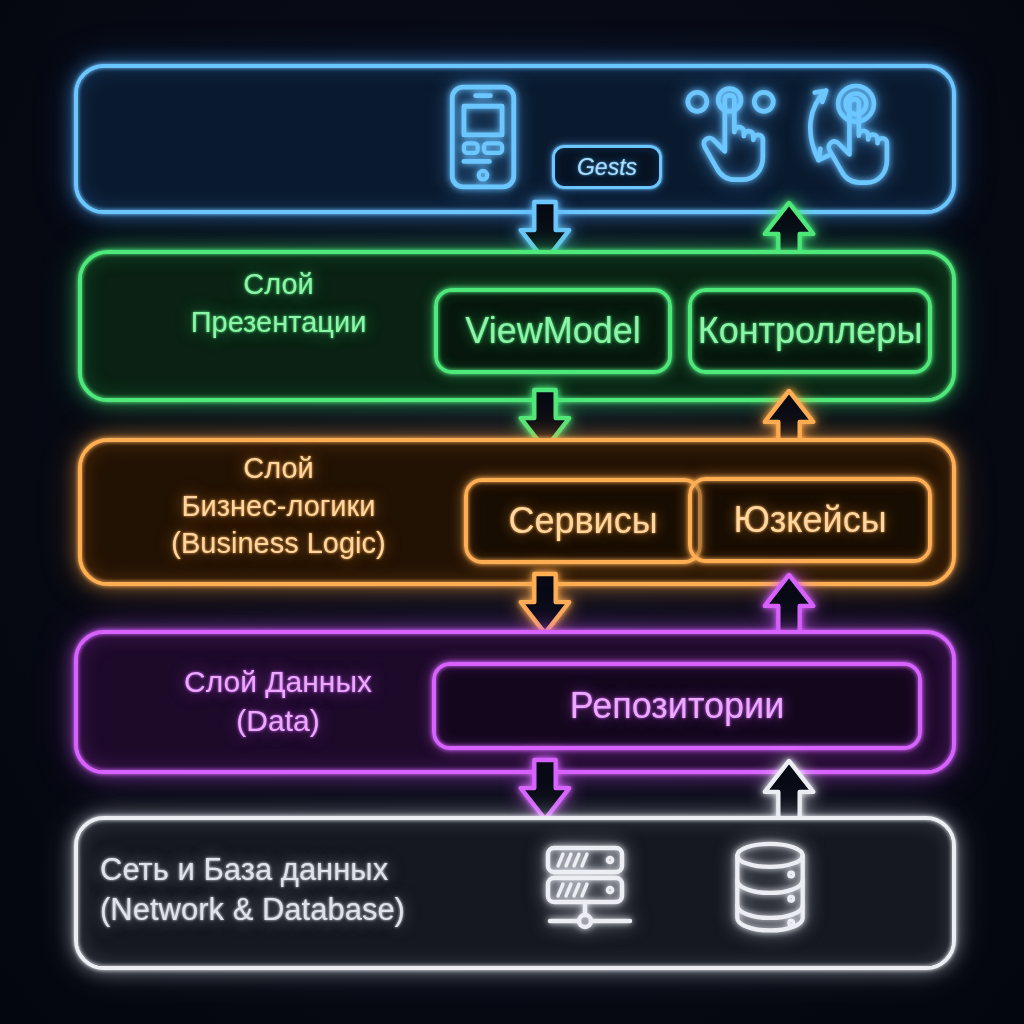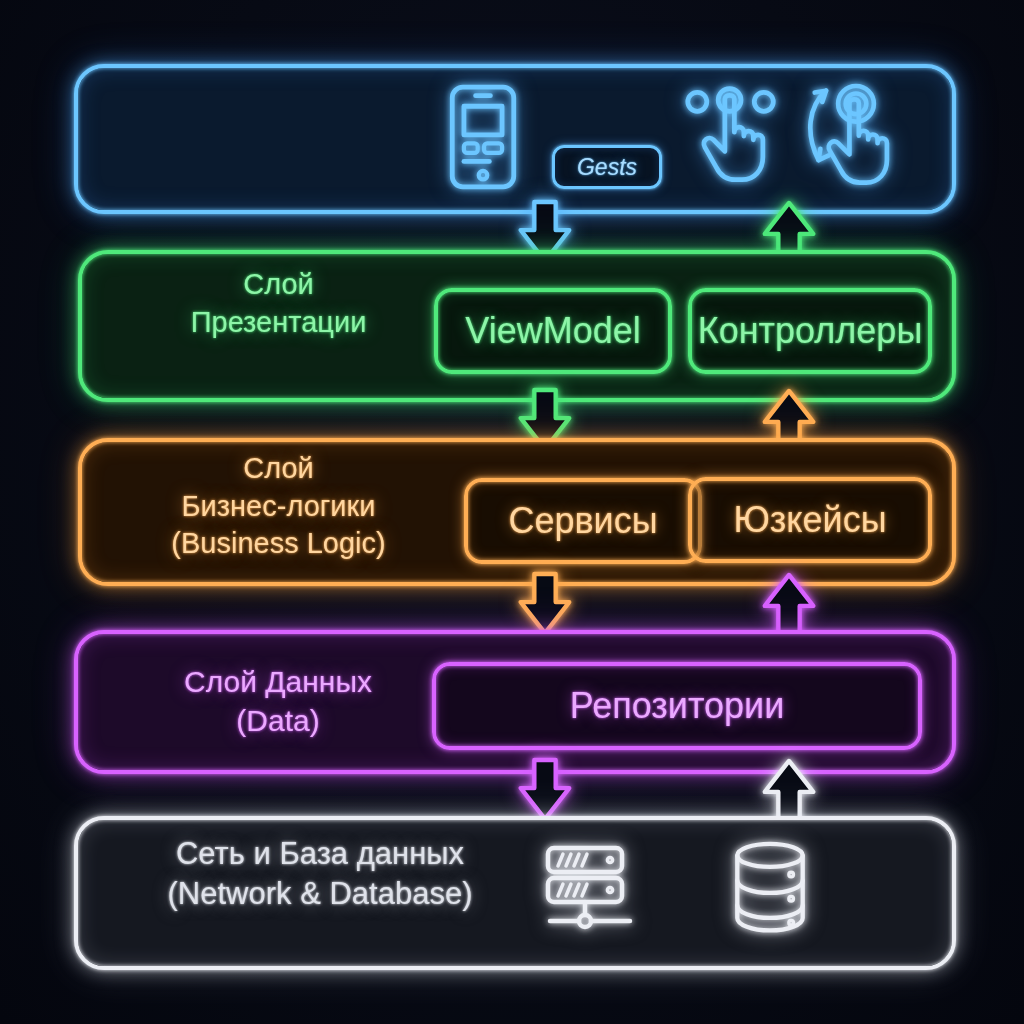--- a/index.html
+++ b/index.html
@@ -174,21 +174,21 @@
         <polygon points="21,1 43,1 43,30 57,30 32,62 7,30 21,30"></polygon>
       </svg>
   </div>
   <div class="arrow a-white" style="left:758px;top:758px;">
     <svg viewBox="0 0 64 64">
         <polygon points="32,2 57,34 43,34 43,63 21,63 21,34 7,34"></polygon>
       </svg>
   </div>
 
   <div class="layer l-white" style="left:74px;top:816px;width:874px;height:146px;">
-    <div class="layer-title" style="left:22px;top:14px;width:440px;font-size:31px;text-align:center;">
+    <div class="layer-title" style="left:22px;top:30px;width:440px;font-size:31px;text-align:left;">
       <span>Сеть и База данных</span>
       <span>(Network &amp; Database)</span>
     </div>
     <div class="neon-icon" style="left:462px;top:24px;width:100px;height:92px;">
       <svg viewBox="0 0 92 92">
         <rect x="4" y="4" width="74" height="24" rx="6" stroke-width="4.5"></rect>
         <rect x="4" y="34" width="74" height="24" rx="6" stroke-width="4.5"></rect>
         <path stroke-width="3.5" d="M14 22 L19 10 M22 22 L27 10 M30 22 L35 10 M38 22 L43 10"></path>
         <path stroke-width="3.5" d="M14 52 L19 40 M22 52 L27 40 M30 52 L35 40 M38 52 L43 40"></path>
         <circle cx="66" cy="16" r="2.6" stroke-width="3.5"></circle>

